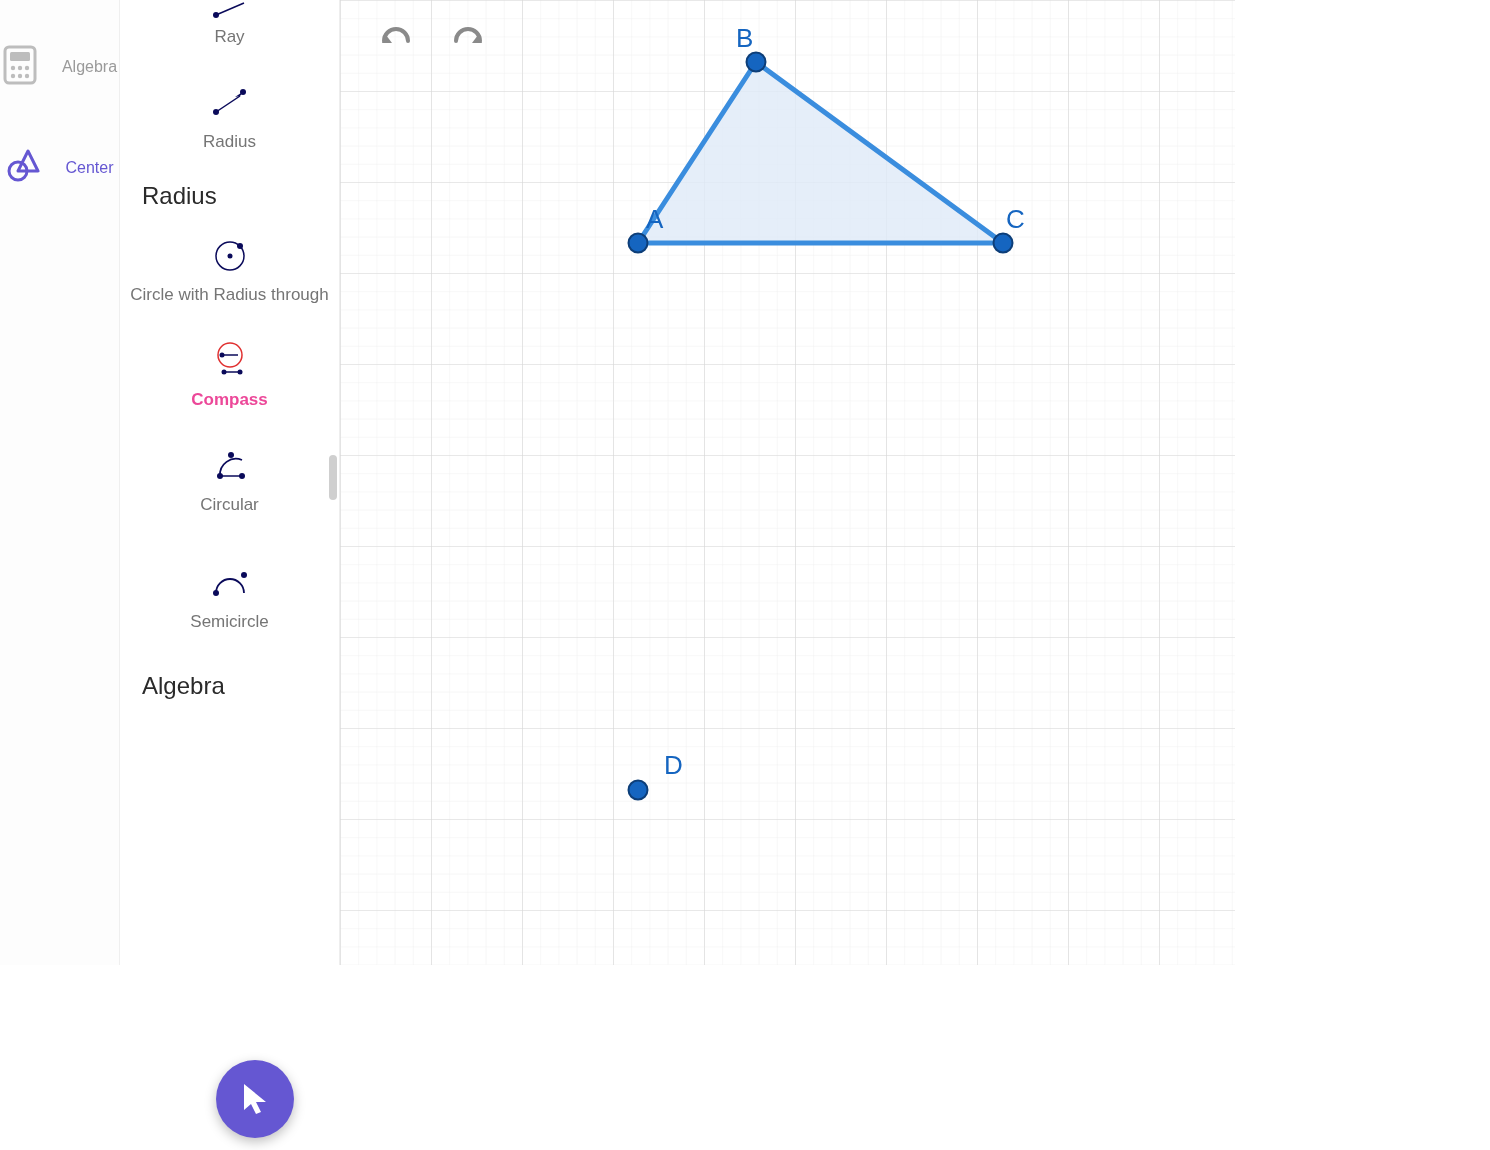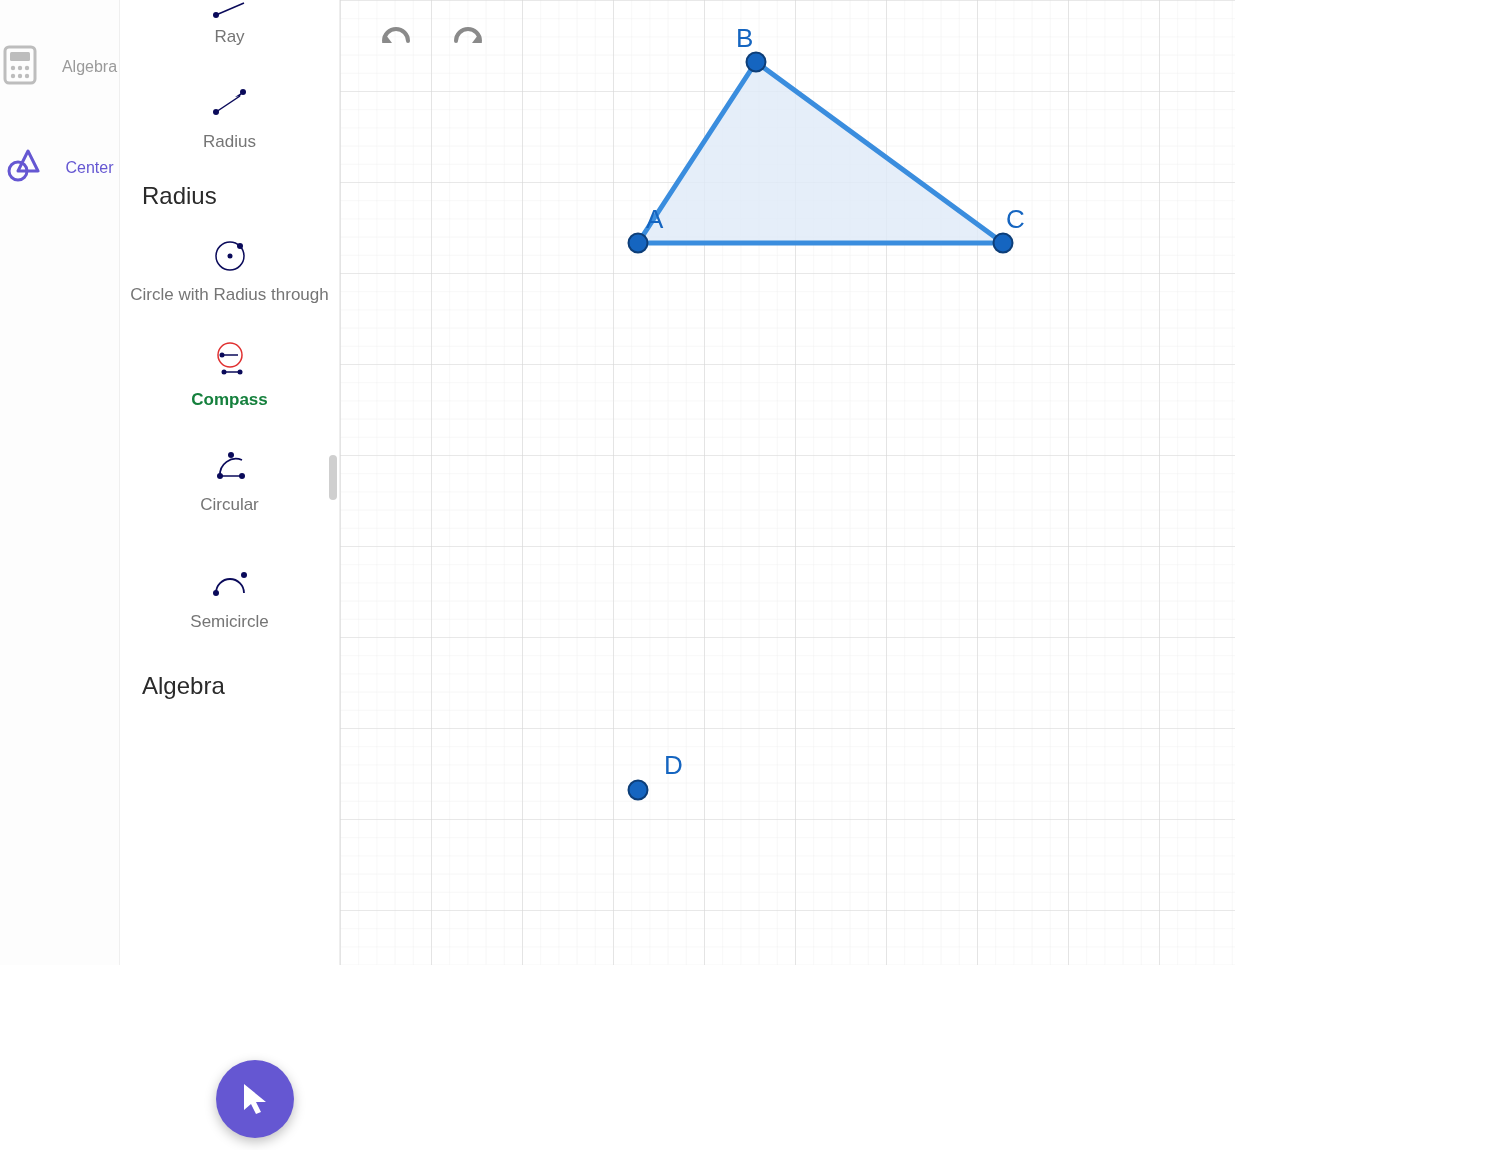--- a/index.html
+++ b/index.html
@@ -68,21 +68,21 @@
     display: flex;
     align-items: center;
     justify-content: center;
     margin-bottom: 6px;
   }
   .tool-item .tlabel {
     font-size: 17px;
     color: #757575;
     line-height: 1.35;
   }
-  .tool-item.selected .tlabel { color: #15803d; font-weight: bold; }
+  .tool-item.selected .tlabel { color: #ec4899; font-weight: bold; }
 
   
   .scroll-thumb {
     position: absolute;
     right: 2px;
     top: 455px;
     width: 8px;
     height: 45px;
     background: #cfcfcf;
     border-radius: 4px;

